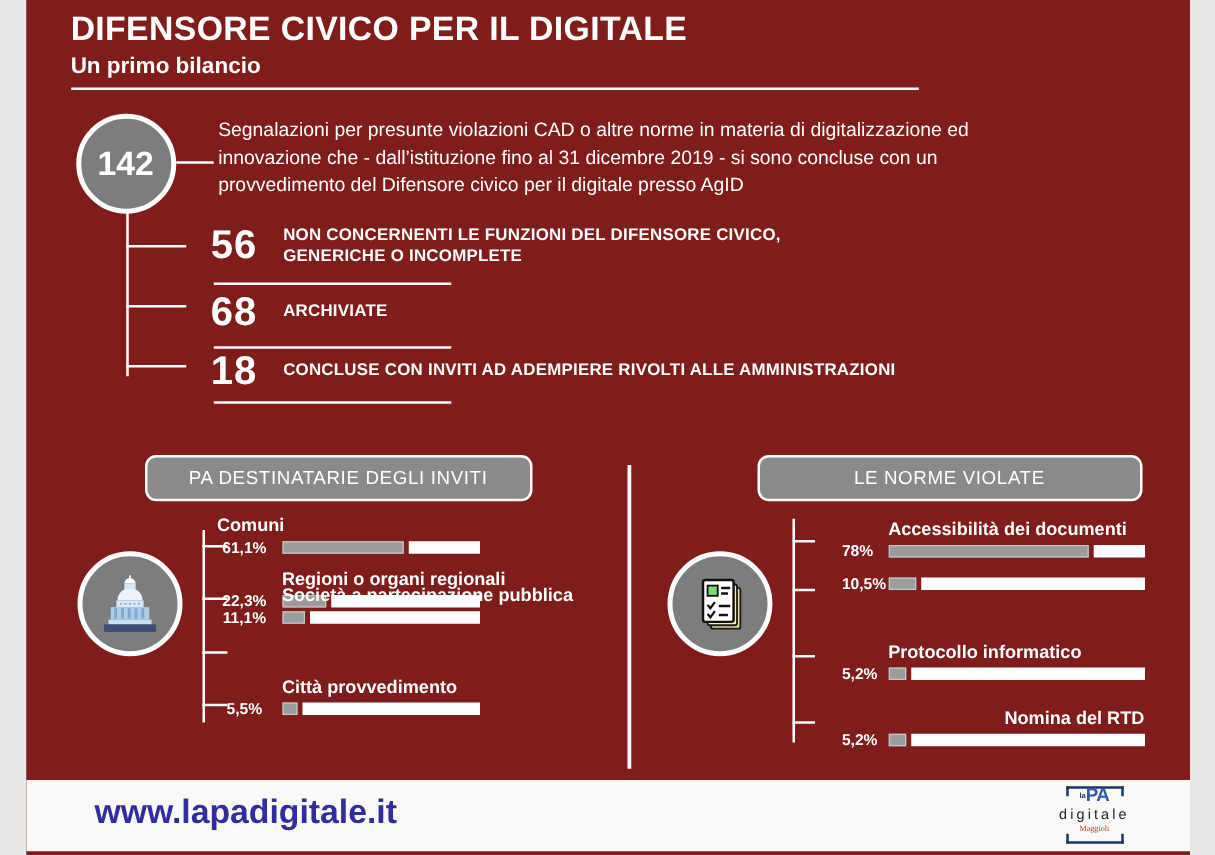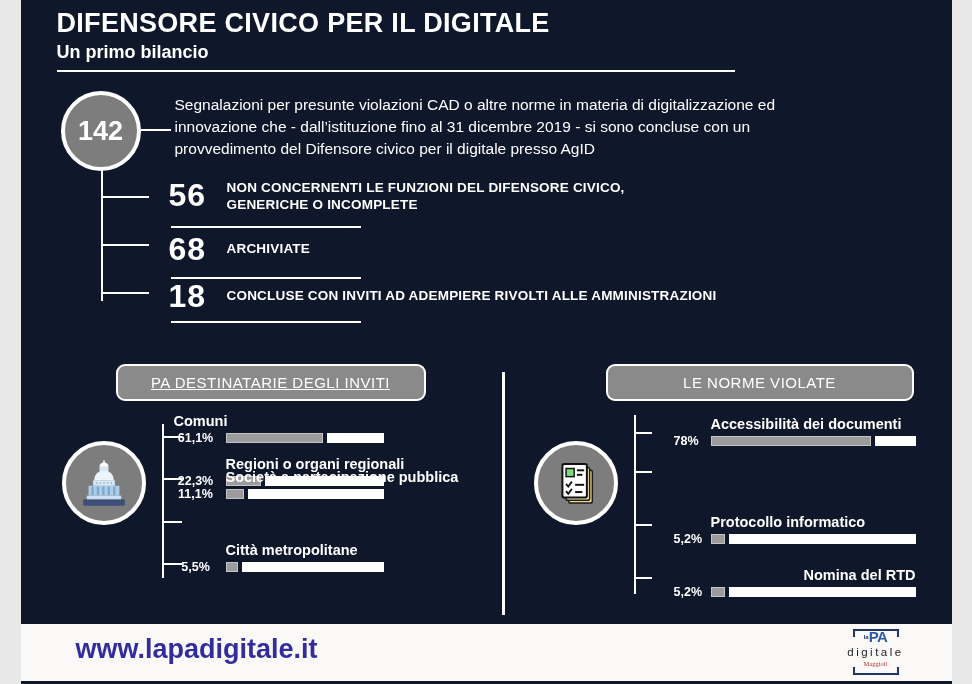--- a/index.html
+++ b/index.html
@@ -1,18 +1,18 @@
 <!DOCTYPE html>
 <html><head>
 <meta charset="utf-8">
 <style>
   html,body { margin:0; padding:0; background:#e8e8e8; }
   .stage {
     position:relative; width:931px; height:684px; overflow:hidden;
-    background:#0f172a; font-family:"Liberation Sans", sans-serif;
+    background:#7f1d1d; font-family:"Liberation Sans", sans-serif;
     color:#fff; margin:0 auto;
   }
   
   .title { position:absolute; left:36px; top:8px; font-size:27px; font-weight:bold; letter-spacing:0.3px; }
   .subtitle { position:absolute; left:36px; top:42px; font-size:18px; font-weight:bold; }
   .title-rule { position:absolute; left:36px; top:70px; width:678px; height:2px; background:#fff; }
 
   
   .total-circle {
     position:absolute; left:40px; top:91px; width:72px; height:72px;
@@ -38,21 +38,21 @@
   .brk-rule { position:absolute; left:150px; width:190px; height:2px; background:#fff; }
   .rule1 { top:226px; } .rule2 { top:277px; } .rule3 { top:321px; }
 
   
   .pill {
     position:absolute; top:364px; height:37px; background:#8a8a8a;
     border:2px solid #fff; border-radius:9px; box-sizing:border-box;
     display:flex; align-items:center; justify-content:center;
     font-size:15px; letter-spacing:0.5px;
   }
-  .pill-left { left:95px; width:310px;text-decoration:underline; }
+  .pill-left { left:95px; width:310px; }
   .pill-right { left:585px; width:308px; }
   .section-divider { position:absolute; left:481px; top:372px; width:3px; height:243px; background:#fff; }
 
   
   .icon-circle {
     position:absolute; width:76px; height:76px; background:#7d7d7d;
     border:4px solid #fff; border-radius:50%;
     display:flex; align-items:center; justify-content:center;
   }
   .icon-left { left:41px; top:441px; }
@@ -204,38 +204,43 @@
       </div>
       <div class="brow" style="left: 153px; top: 469px;">
         <div class="blabel" style="margin-left: 52px;">Società a partecipazione pubblica</div>
         <div class="bline">
           <span class="bpct bpct-right" style="width: 44px; margin-right: 8px;">11,1%</span>
           <span class="bgray" style="width: 18px;"></span>
           <span class="bwhite" style="width: 136px;"></span>
         </div>
       </div>
       <div class="brow" style="left: 153px; top: 542px;">
-        <div class="blabel" style="margin-left: 52px;">Città metropolitane</div>
+        <div class="blabel" style="margin-left: 52px;">Città provvedimento</div>
         <div class="bline">
           <span class="bpct bpct-right" style="width: 44px; margin-right: 8px;">5,5%</span>
           <span class="bgray" style="width: 12px;"></span>
           <span class="bwhite" style="width: 142px;"></span>
         </div>
       </div>
     </div>
   <div id="chart1">
       <div class="brow" style="left: 653px; top: 416px;">
         <div class="blabel" style="margin-left: 37px;">Accessibilità dei documenti</div>
         <div class="bline">
           <span class="bpct " style="width: 33px; margin-right: 4px;">78%</span>
           <span class="bgray" style="width: 160px;"></span>
           <span class="bwhite" style="width: 41px;"></span>
         </div>
       </div>
       <div class="brow" style="left: 653px; top: 461px;">
+        <div class="bline">
+          <span class="bpct " style="width: 33px; margin-right: 4px;">10,5%</span>
+          <span class="bgray" style="width: 22px;"></span>
+          <span class="bwhite" style="width: 179px;"></span>
+        </div>
       </div>
       <div class="brow" style="left: 653px; top: 514px;">
         <div class="blabel" style="margin-left: 37px;">Protocollo informatico</div>
         <div class="bline">
           <span class="bpct " style="width: 33px; margin-right: 4px;">5,2%</span>
           <span class="bgray" style="width: 14px;"></span>
           <span class="bwhite" style="width: 187px;"></span>
         </div>
       </div>
       <div class="brow" style="left: 653px; top: 567px;">

